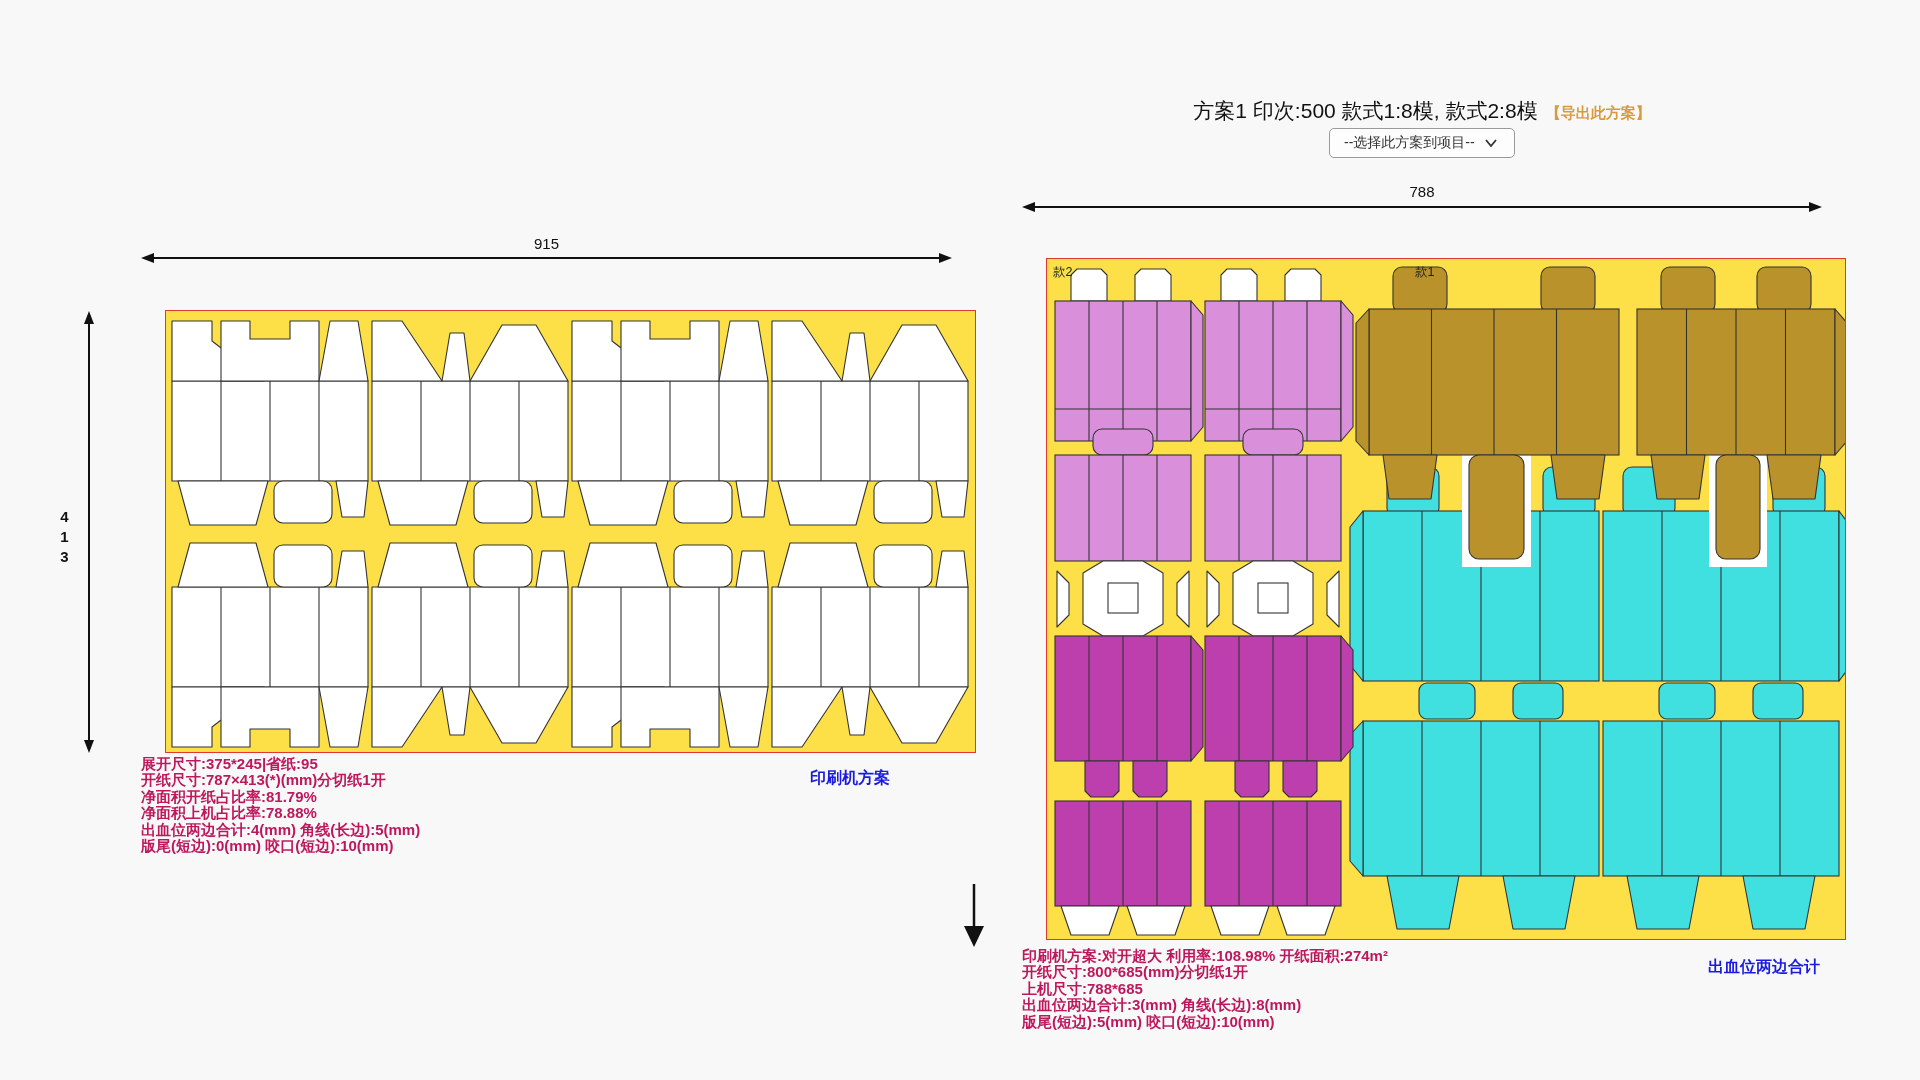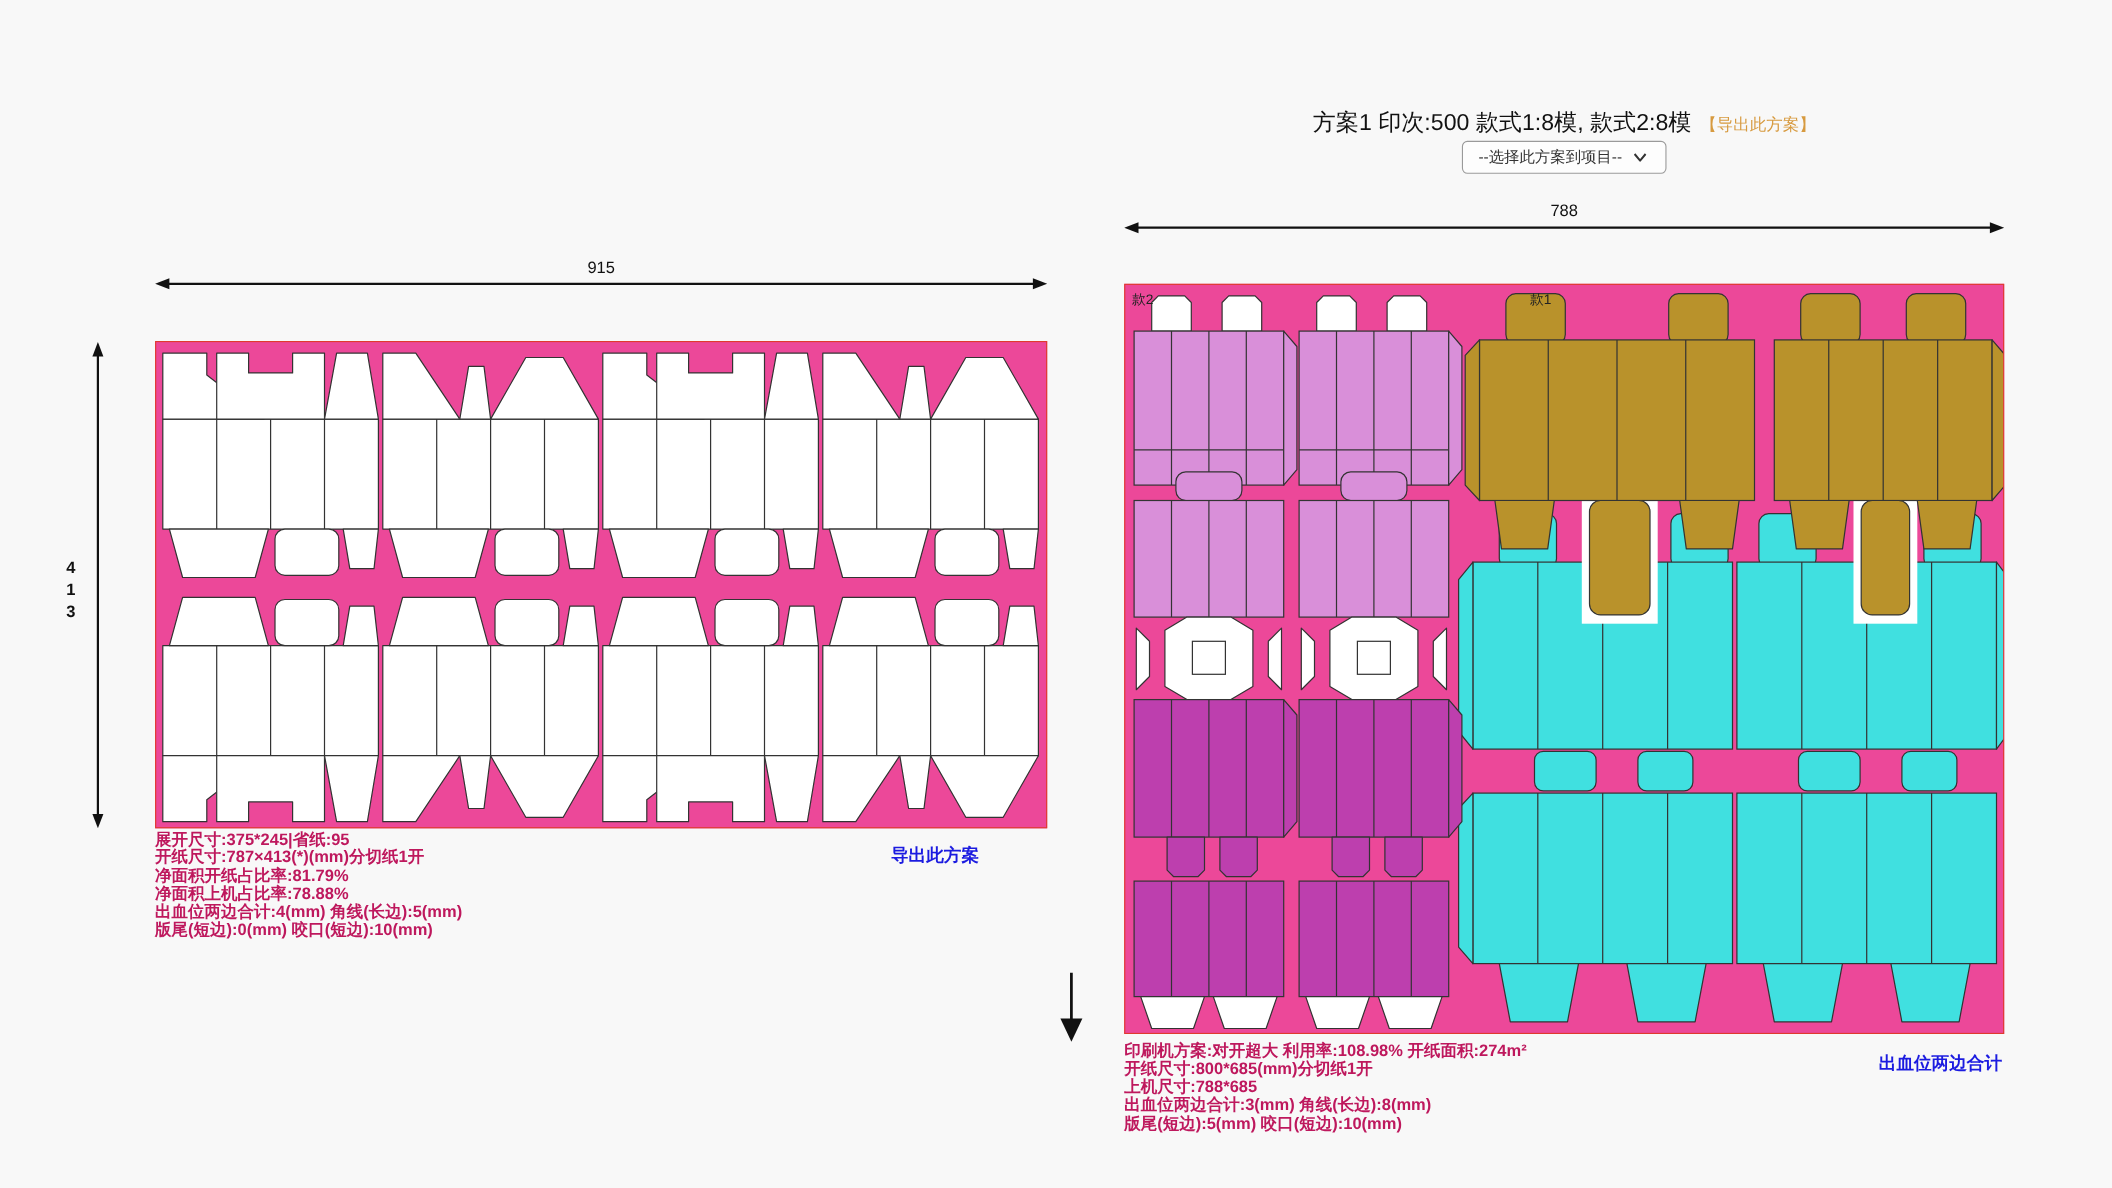--- a/index.html
+++ b/index.html
@@ -3,32 +3,32 @@
 <meta charset="utf-8">
 <style>
   html,body{margin:0;padding:0;}
   body{
     width:1920px;height:1080px;position:relative;overflow:hidden;
     background:#f8f8f8;
     font-family:"Liberation Sans","DejaVu Sans",sans-serif;
     color:#111;
   }
   .abs{position:absolute;}
-  .sheet{position:absolute;background:#ec4899;border:1px solid var(--red,#e03a2e);box-sizing:border-box;}
+  .sheet{position:absolute;background:#fde047;border:1px solid var(--red,#e03a2e);box-sizing:border-box;margin-left:24px;}
   .dim-label{font-weight:normal;font-size:15px;color:#111;text-align:center;}
   .dim-label-v{
     font-weight:bold;font-size:15px;color:#111;
     writing-mode:vertical-rl;text-orientation:upright;letter-spacing:3px;
   }
   .plan-title-row{
     position:absolute;left:1022px;top:97px;width:800px;
     display:flex;justify-content:center;align-items:baseline;gap:8px;white-space:nowrap;
   }
   .plan-title{font-weight:normal;font-size:21px;color:#111;}
-  .export-link{font-weight:normal;font-size:15px;color:var(--orange,#d79a3f);cursor:pointer;}
+  .export-link{font-weight:bold;font-size:15px;color:var(--orange,#d79a3f);cursor:pointer;}
   .select-row{position:absolute;left:1022px;top:128px;width:800px;display:flex;justify-content:center;}
   .scheme-select{
     display:inline-flex;align-items:center;gap:10px;
     min-width:160px;height:28px;padding:0 10px 0 14px;
     border:1px solid #9a9a9a;border-radius:5px;background:#fdfdfd;
     font-size:14px;color:#333;cursor:pointer;
   }
   .chev{width:12px;height:8px;}
   .info-block{position:absolute;font-weight:bold;font-size:15px;line-height:16.4px;color:#be185d;white-space:nowrap;}
   .note-blue{position:absolute;font-weight:bold;font-size:16px;color:var(--blue,#1b1be0);white-space:nowrap;}
@@ -141,21 +141,21 @@
 
 <div class="info-block" style="left:141px;top:756px;">
   <div>展开尺寸:375*245|省纸:95</div>
   <div>开纸尺寸:787×413(*)(mm)分切纸1开</div>
   <div>净面积开纸占比率:81.79%</div>
   <div>净面积上机占比率:78.88%</div>
   <div>出血位两边合计:4(mm) 角线(长边):5(mm)</div>
   <div>版尾(短边):0(mm) 咬口(短边):10(mm)</div>
 </div>
 
-<div class="note-blue" style="left:810px;top:768px;">导出此方案</div>
+<div class="note-blue" style="left:810px;top:768px;">印刷机方案</div>
 
 <div class="plan-title-row">
   <span class="plan-title">方案1 印次:500 款式1:8模, 款式2:8模</span>
   <span class="export-link">【导出此方案】</span>
 </div>
 
 <div class="select-row">
   <div class="scheme-select">
     <span>--选择此方案到项目--</span>
     <svg class="chev" viewBox="0 0 12 8">

